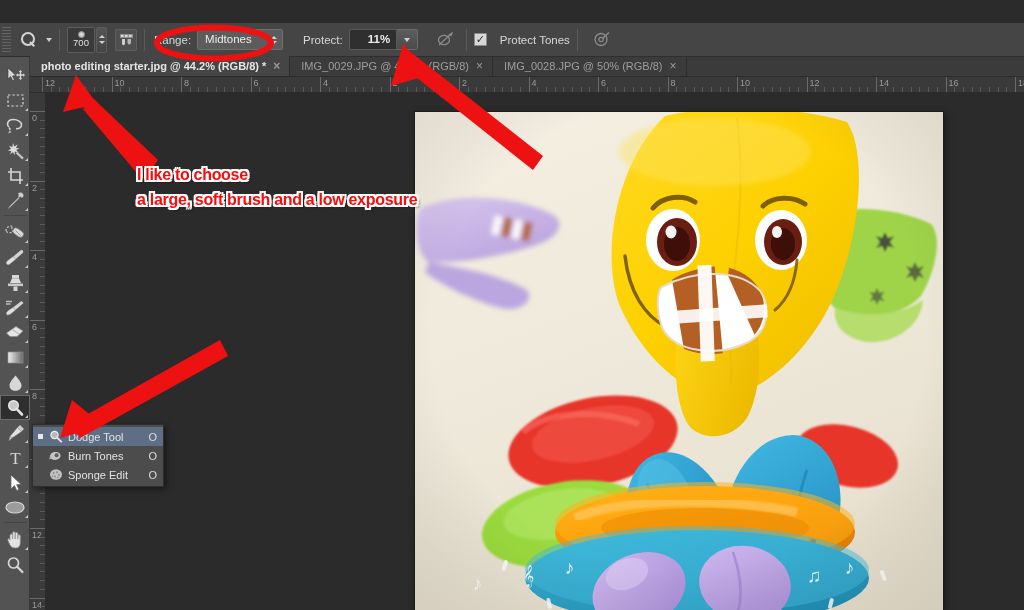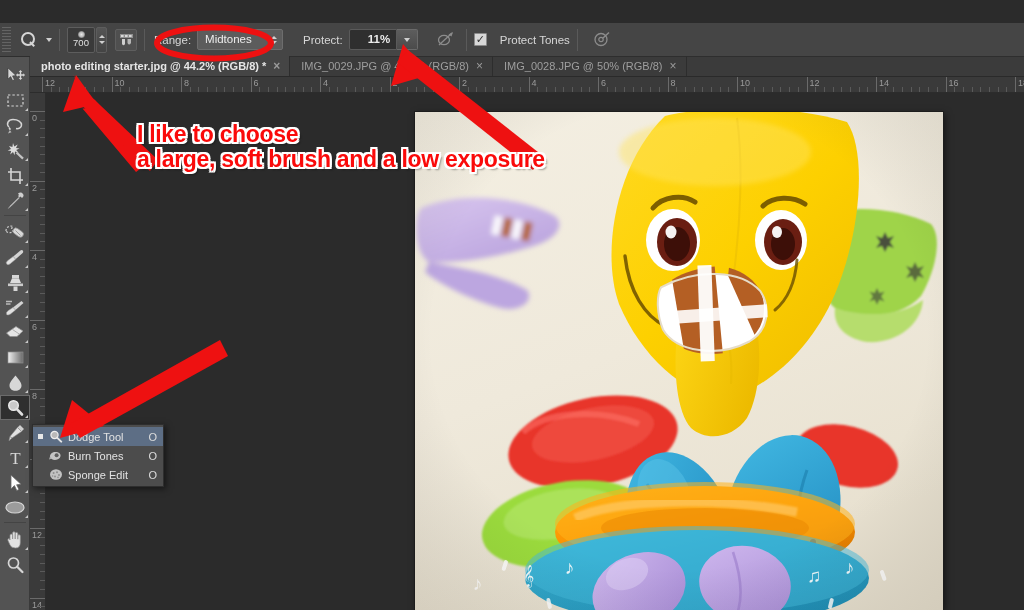--- a/index.html
+++ b/index.html
@@ -214,27 +214,28 @@
   .fly-bullet i { width: 5px; height: 5px; background: #e8e8e8; display: block; }
   .fly-ico { width: 19px; display: flex; align-items: center; justify-content: center; }
   .fly-name { flex: 1; margin-left: 3px; white-space: nowrap; }
   .fly-key { color: #dcdcdc; font-size: 11px; }
 
   
   .anno {
     position: absolute; z-index: 60;
     color: #fa0a0a;
     font-family: "Liberation Sans", sans-serif;
-    font-weight: bold; font-size: 23px; line-height: 25px;
+    font-weight: bold; font-size: 16px; line-height: 25px;
     letter-spacing: -0.3px;
     white-space: pre;
     text-shadow:
       -2px -2px 0 #fff,  2px -2px 0 #fff, -2px 2px 0 #fff,  2px 2px 0 #fff,
       -2px  0   0 #fff,  2px  0   0 #fff,  0  -2px 0 #fff,  0   2px 0 #fff,
        3px  3px 2px rgba(0,0,0,.35);
+    margin-top: 40px;
   }
   #anno1 { left: 137px; top: 122px; }
   #anno2 { left: 209px; top: 283px; }
 
   .arrow-svg { position: absolute; z-index: 55; pointer-events: none; }
   .ellipse-svg { position: absolute; z-index: 56; pointer-events: none; }
 </style>
 </head>
 <body>
 

